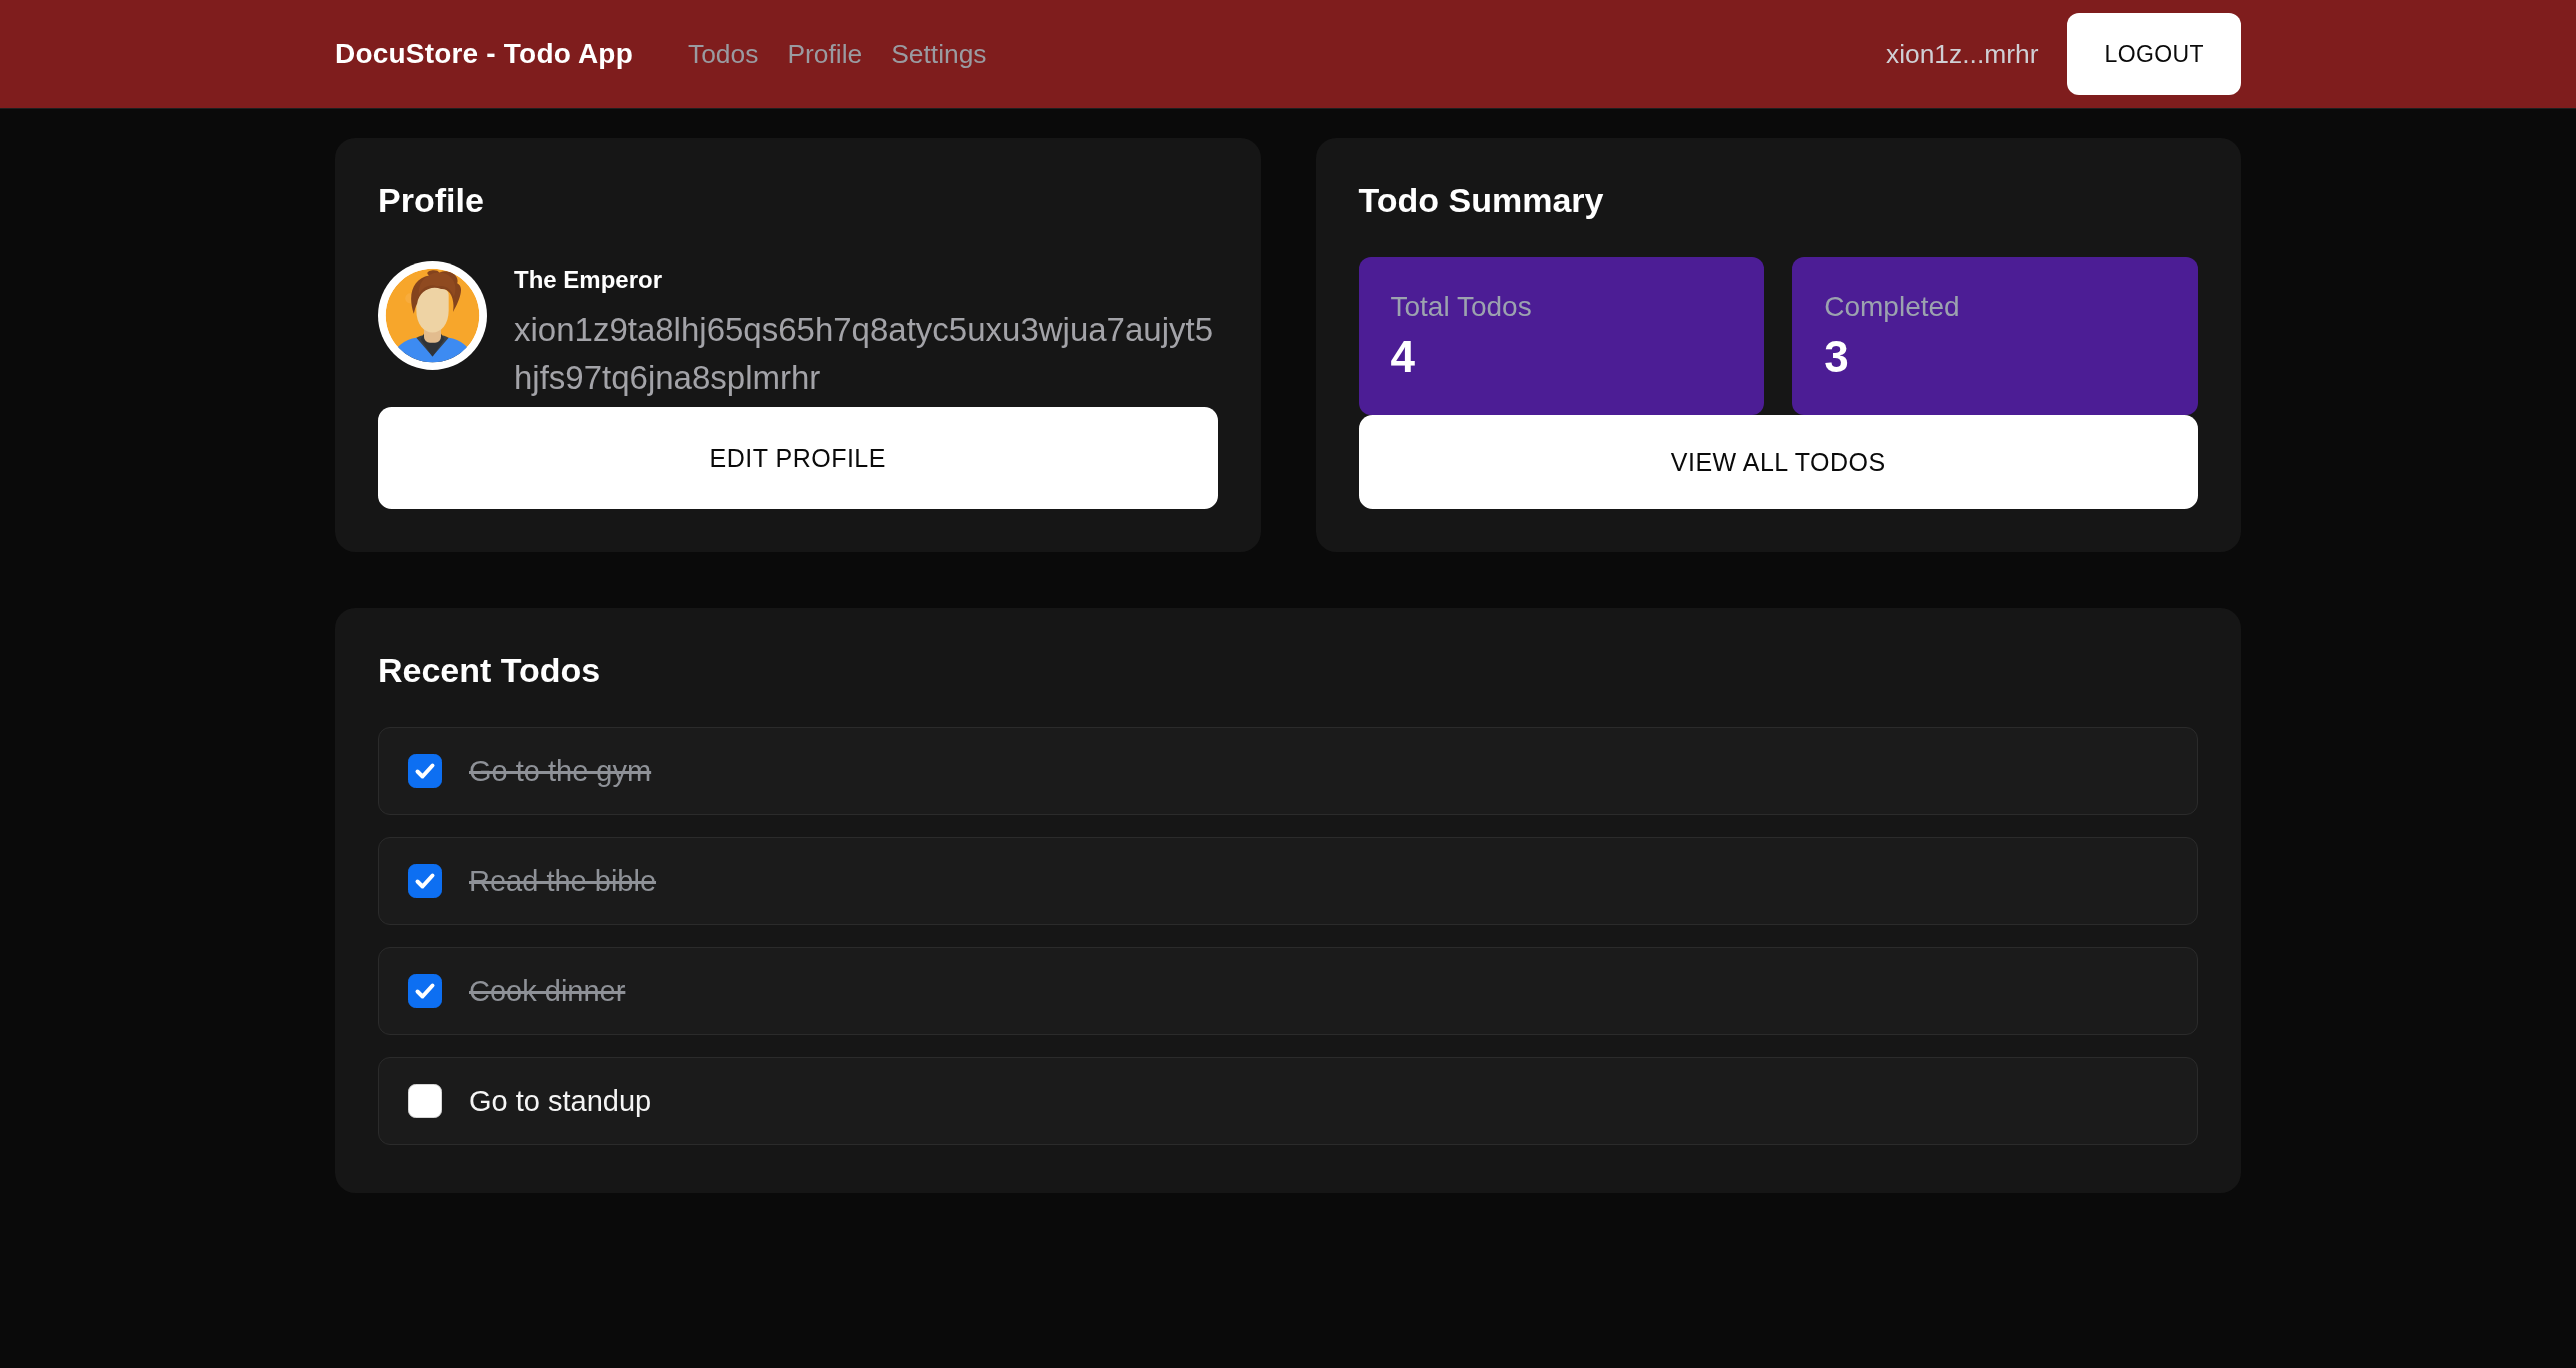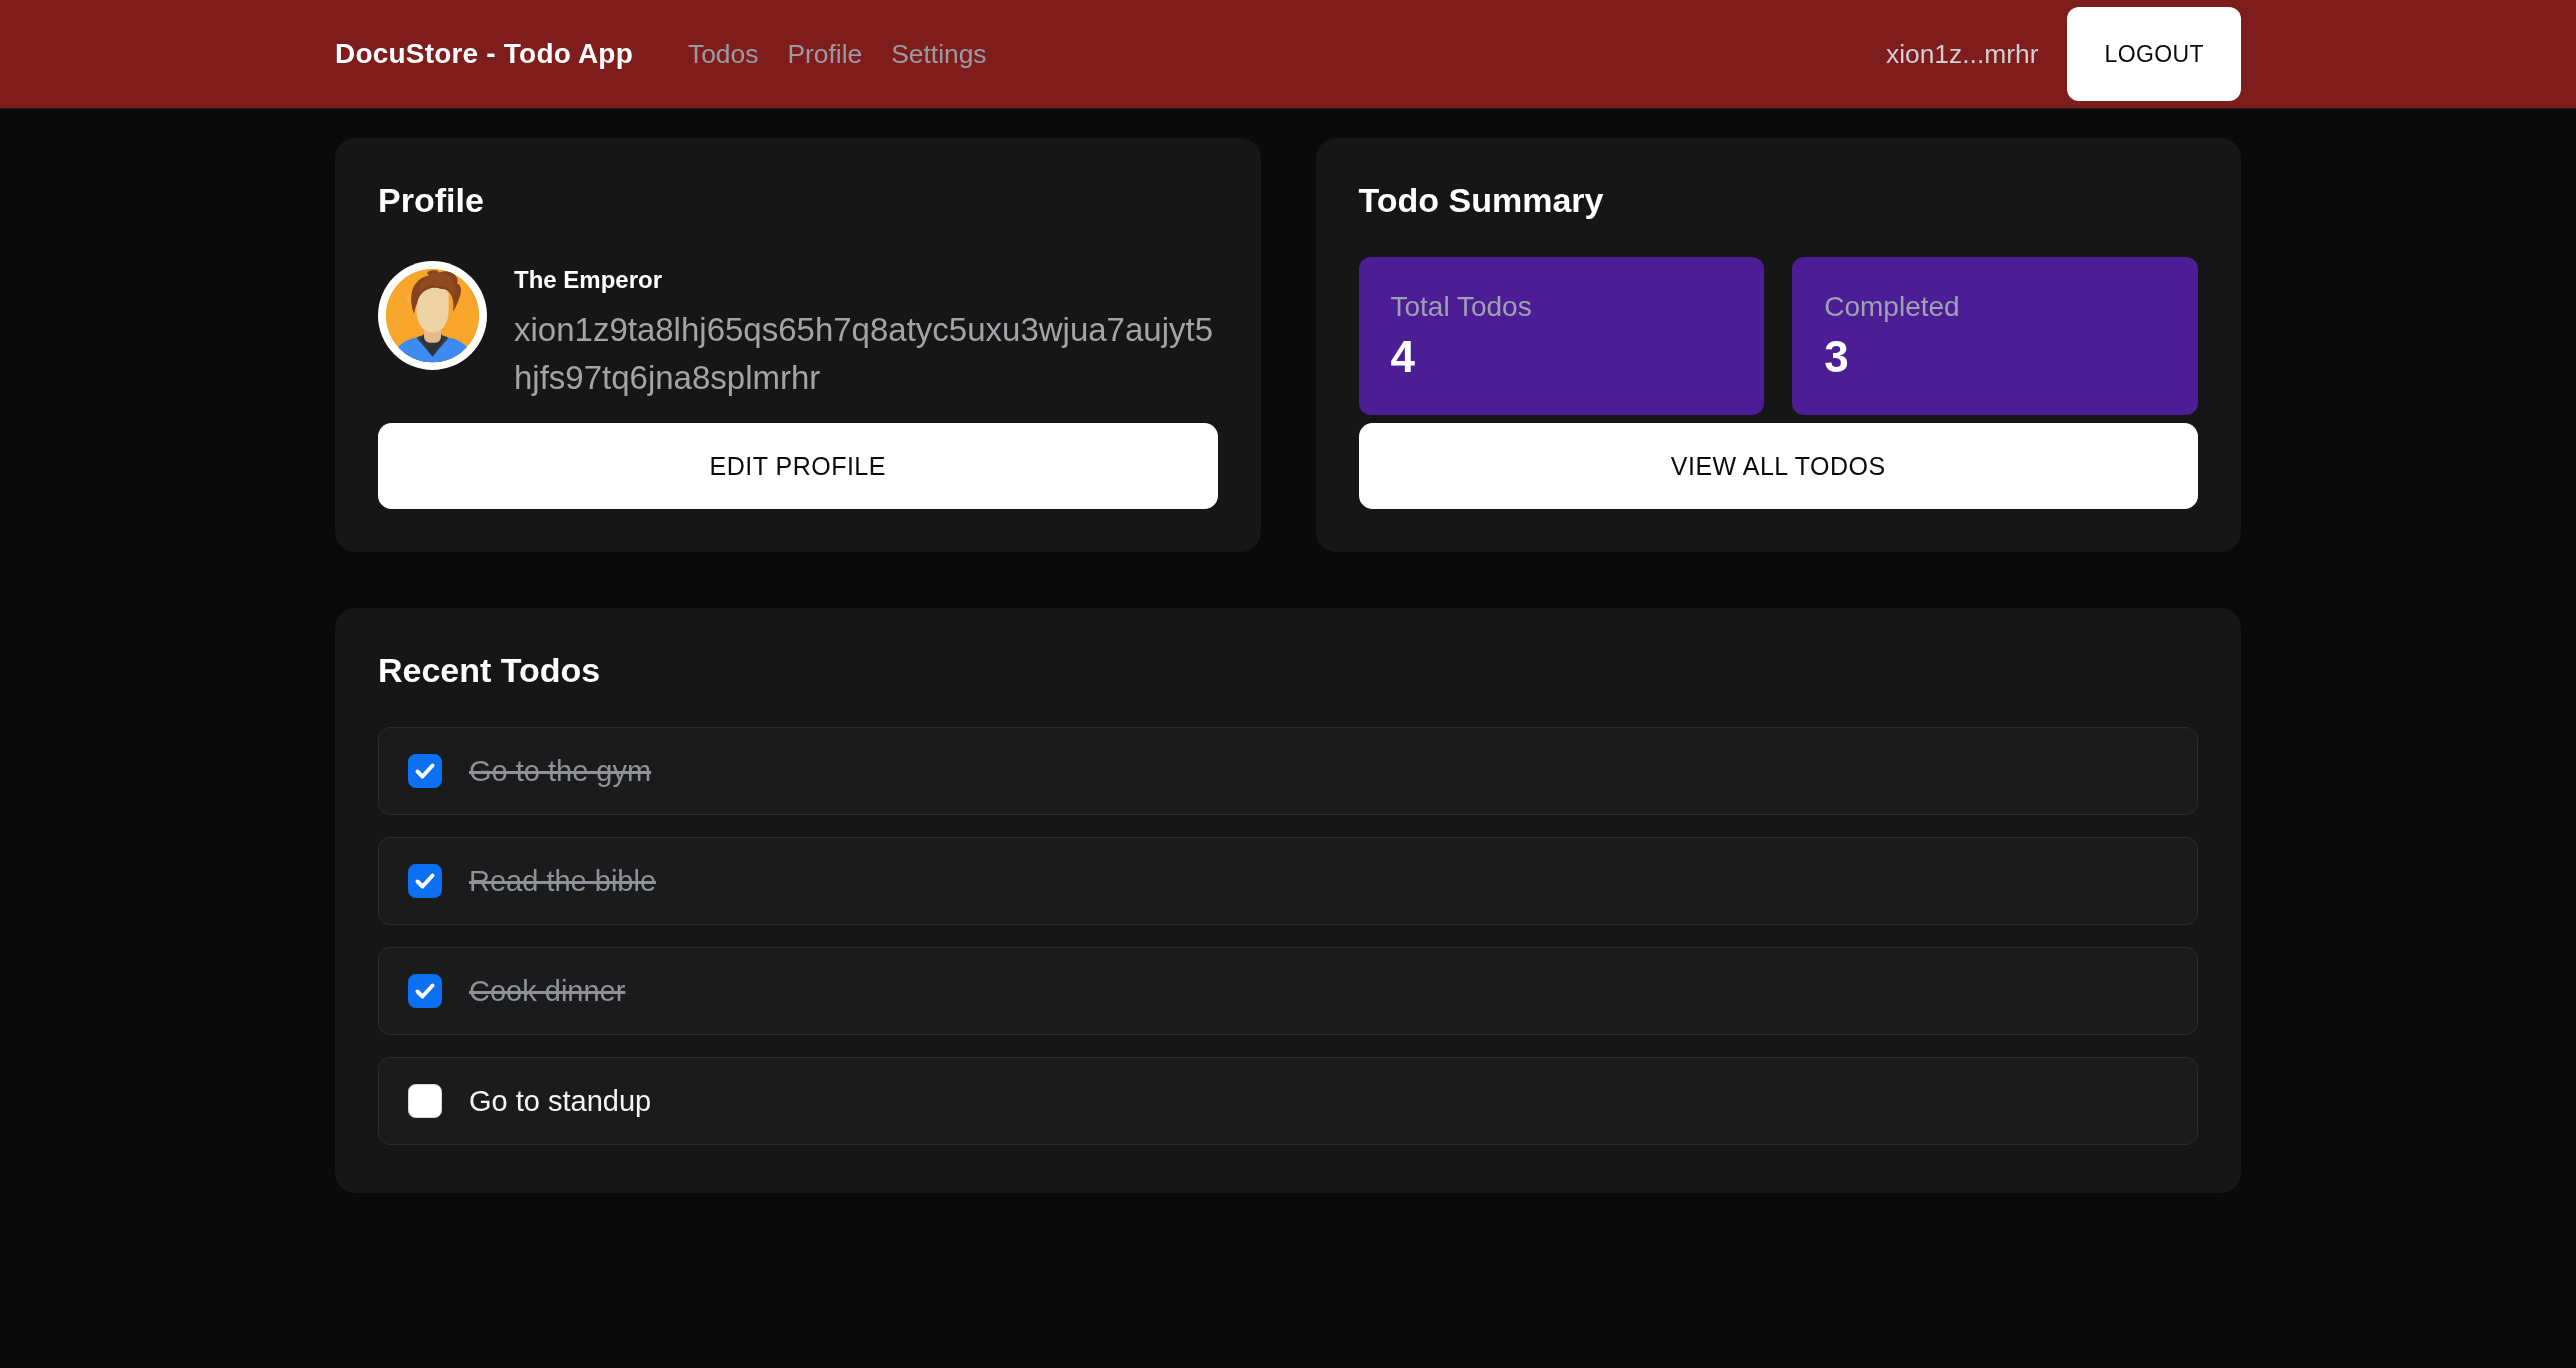--- a/index.html
+++ b/index.html
@@ -57,21 +57,21 @@
     color:#0a0a0a;
     border:none;
     border-radius:12px;
     font-family:inherit;
     cursor:pointer;
     font-weight:500;
   }
   .btn.logout {
     font-size:23px;
     padding:0 37px;
-    height:94px;
+    height:82px;
     letter-spacing:0.4px;
   }
 
   
   .container {
     width:1906px;
     margin:29px auto 0;
   }
   .top-grid {
     display:grid;
@@ -117,21 +117,21 @@
   .profile-address {
     margin-top:12px;
     font-size:33px;
     line-height:1.45;
     color:#a3a3a8;
     word-break:break-all;
   }
   .btn.block {
     display:block;
     width:100%;
-    height:86px;
+    height:102px;
     font-size:25px;
     letter-spacing:0.5px;
     margin-top:auto;
     border-radius:13.6px;
   }
 
   
   .stats {
     display:grid;
     grid-template-columns:1fr 1fr;

